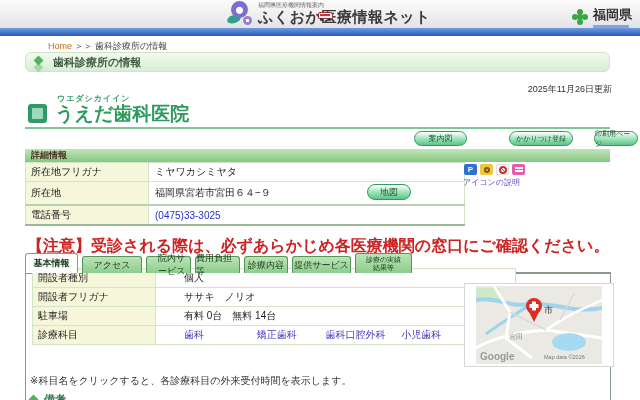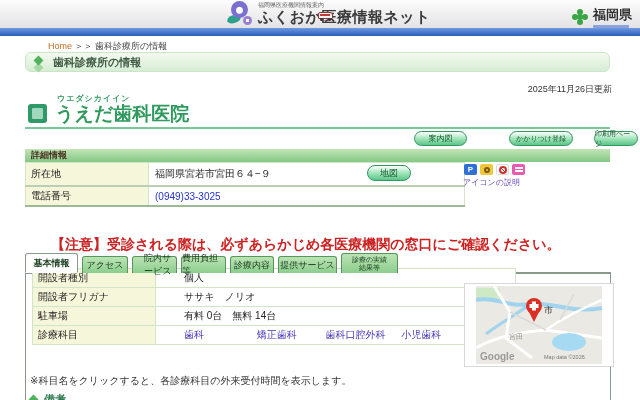--- a/index.html
+++ b/index.html
@@ -82,21 +82,21 @@
     display:flex;align-items:center;justify-content:center;box-sizing:border-box;}
   .sicon.parking{background:#2f6fd6;}
   .sicon.yellow{background:#f0c63c;}
   .sicon.yellow .dot{width:6px;height:6px;border-radius:50%;border:2px solid #7a5c10;box-sizing:border-box;}
   .sicon.nosmoke{background:#fff;border:1px solid #ddd;}
   .sicon.nosmoke .ban{width:8px;height:8px;border:2px solid #d03030;border-radius:50%;box-sizing:border-box;
     background:linear-gradient(45deg,transparent 40%,#d03030 40% 60%,transparent 60%);}
   .sicon.pink{background:#e85bb0;flex-direction:column;gap:1px;}
   .sicon.pink i{display:block;width:8px;height:2px;background:#fff;}
   .icons-note{position:absolute;left:463px;top:177px;font-size:8px;color:#6a4fc0;cursor:pointer;}
-  .notice{position:absolute;left:27px;top:236px;font-size:14px;font-weight:bold;color:#cc2222;margin-left:24px;}
+  .notice{position:absolute;left:27px;top:236px;font-size:16px;font-weight:bold;color:#cc2222;}
   
   .tabs{position:absolute;left:25px;top:253px;display:flex;align-items:flex-end;gap:4px;z-index:3;}
   .tab{height:17px;box-sizing:border-box;background:linear-gradient(#bce3b4,#8ccd8e);
     border:1px solid #55965a;border-bottom:none;border-radius:3px 3px 0 0;
     font-size:9px;color:#163a1a;display:flex;align-items:center;justify-content:center;cursor:pointer;}
   .tab.active{height:20px;background:#fff;border:1px solid #8a9a8a;border-bottom:1px solid #fff;
     font-weight:bold;}
   .tab.two-line{flex-direction:column;font-size:7px;line-height:8px;height:20px;}
   .panel{position:absolute;left:25px;top:272px;width:586px;height:128px;background:#fff;
     border:1px solid #8a9a8a;border-bottom:none;border-top-width:2px;box-sizing:border-box;}
@@ -163,30 +163,34 @@
 <div class="clinic-name">うえだ歯科医院</div>
 <div class="title-underline"></div>
 
 <div class="pill" id="btn-annai">案内図</div>
 <div class="pill" id="btn-kakari">かかりつけ登録</div>
 <div class="pill" id="btn-print">印刷用ページ</div>
 
 <div class="details-header">詳細情報</div>
 <table class="info" id="details-table">
   <tbody>
+  <tr class="r2">
+    <td class="lbl">所在地フリガナ</td>
+    <td class="val">ミヤワカシミヤタ</td>
+  </tr>
   <tr class="r3">
     <td class="lbl">所在地</td>
     <td class="val">
       <span>福岡県宮若市宮田６４−９</span>
       <span id="btn-map">地図</span>
     </td>
   </tr>
   <tr class="r4">
     <td class="lbl">電話番号</td>
-    <td class="val"><a href="#" class="phone-link">(0949)33-3025</a></td>
+    <td class="val"><a href="#" class="phone-link">(0475)33-3025</a></td>
   </tr>
 </tbody>
   </table>
 
 <div class="icons-row">
   <span class="sicon parking">P</span>
   <span class="sicon yellow">
       <span class="dot"></span>
     </span>
   <span class="sicon nosmoke">
@@ -196,21 +200,21 @@
       <i></i>
       <i></i>
     </span>
 </div>
 <div class="icons-note">アイコンの説明</div>
 
 <div class="notice">【注意】受診される際は、必ずあらかじめ各医療機関の窓口にご確認ください。</div>
 
 <div class="tabs">
   <div class="tab active" style="width:53px;">基本情報</div>
-  <div class="tab" style="width:46px;">アクセス</div>
+  <div class="tab" style="width:60px;">アクセス</div>
   <div class="tab" style="width:45px;padding-left:11px;">院内サービス</div>
   <div class="tab" style="width:45px;">費用負担等</div>
   <div class="tab" style="width:44px;">診療内容</div>
   <div class="tab" style="width:59px;">提供サービス</div>
   <div class="tab two-line" style="width:57px;">
     <span>診療の実績</span>
     <span>結果等</span>
   </div>
 </div>
 

